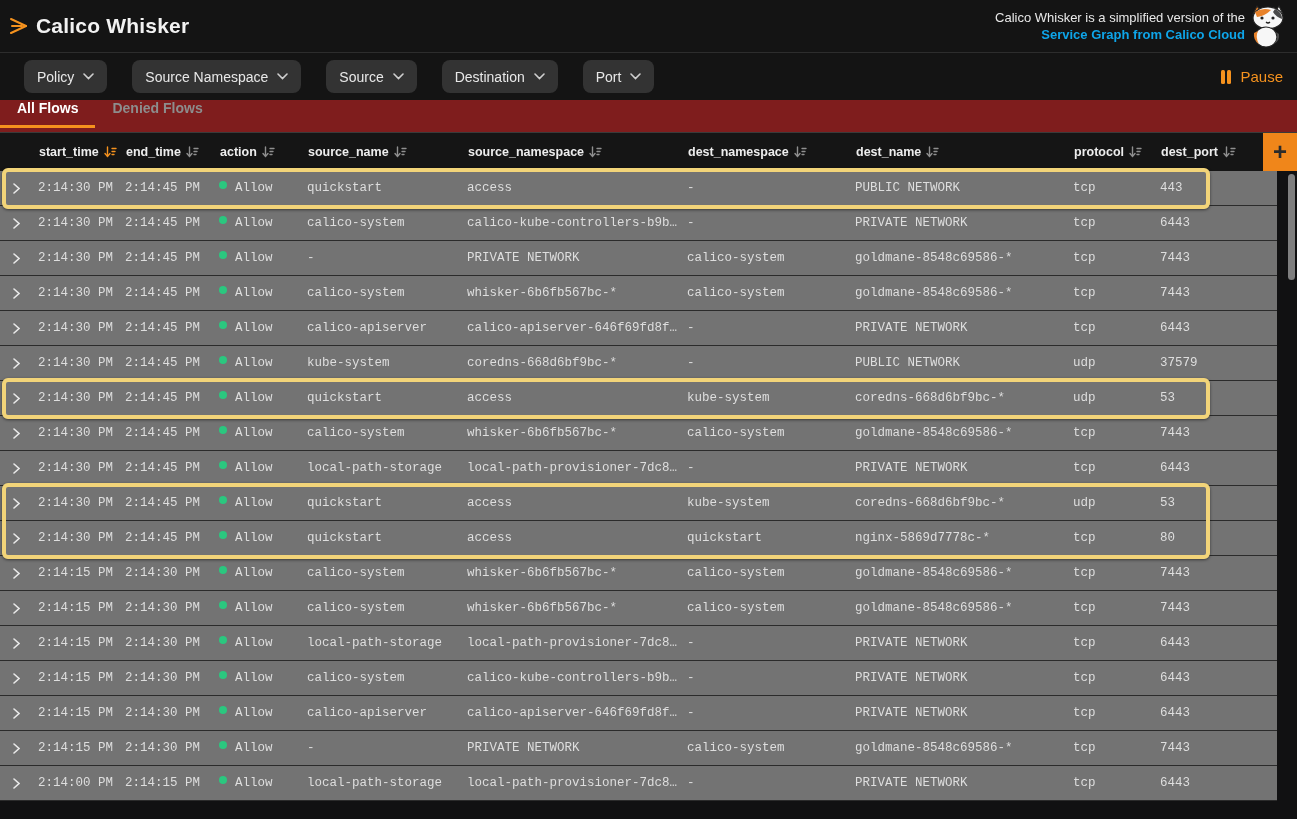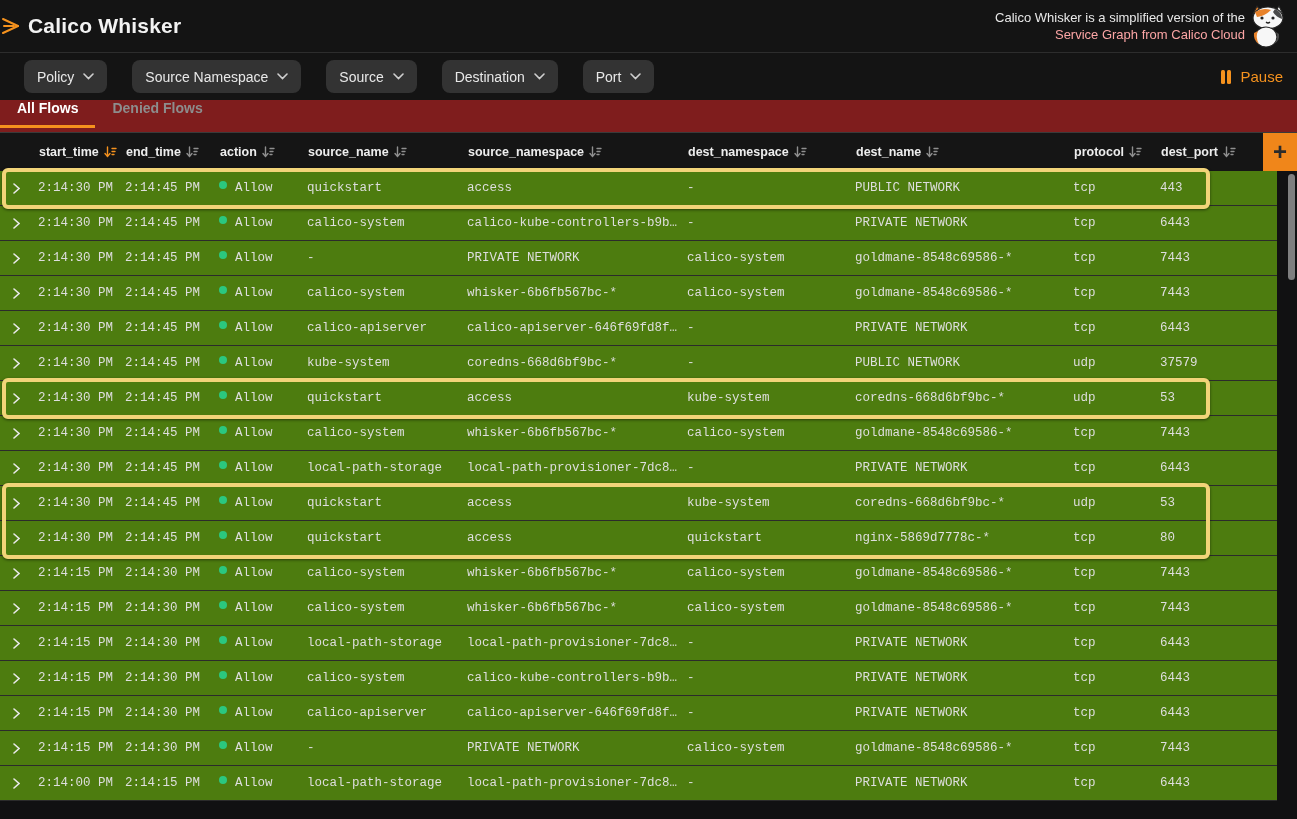--- a/index.html
+++ b/index.html
@@ -2,26 +2,26 @@
 <html><head>
 <meta charset="utf-8">
 <style>
   * { margin:0; padding:0; box-sizing:border-box; }
   html,body { background:#0e0e0e; }
   body { font-family:"Liberation Sans", sans-serif; color:#e6e6e6; }
   .app { position:relative; width:1297px; height:819px; background:#111112; overflow:hidden; }
 
   
   .topbar { height:53px; display:flex; align-items:center; justify-content:space-between;
-            padding:0 10px 0 0; background:#141414; border-bottom:1px solid #2d2d2d; }
+            padding:0 10px 0 8px; background:#141414; border-bottom:1px solid #2d2d2d; }
   .brand { display:flex; align-items:center; gap:6px; }
   .brand-title { font-size:21px; font-weight:bold; color:#f2f2f2; letter-spacing:.2px; }
   .tagline { display:flex; align-items:center; gap:0; }
   .tagline-text { text-align:right; font-size:13px; line-height:17px; color:#e8e8e8; }
-  .tagline-link { color:#fca5a5; font-weight:normal; cursor:pointer; }
+  .tagline-link { color:#0ea5e9; font-weight:bold; cursor:pointer; }
 
   
   .filterbar { height:47px; display:flex; align-items:center; gap:11px; padding:0 14px 0 10px;
                background:#141414; }
   .chip { display:flex; align-items:center; gap:9px; height:33px; padding:0 13px;
           background:#333333; border-radius:8px; color:#e8e8e8; font-size:14px; cursor:pointer;margin-left:14px; }
   .chip svg { display:block; }
   .pause { margin-left:auto; display:flex; align-items:center; gap:8px; color:#f5921e;
            font-size:15px; cursor:pointer; }
 
@@ -40,21 +40,21 @@
           width:1277px; }
   .th { display:flex; align-items:center; gap:5px; font-size:12.5px; font-weight:bold; color:#ededed;
         height:38px; cursor:pointer; padding-left:1px; white-space:nowrap; }
   .sort-icon { flex:0 0 auto; }
   .add-btn { position:absolute; top:0; right:0; width:34px; height:38px; background:#f0861a;
              color:#2b2b2b; font-size:24px; font-weight:bold; display:flex; align-items:center;
              justify-content:center; cursor:pointer; line-height:1; }
 
   
   .tbody { position:relative; height:648px; background:#111112; overflow:visible; }
-  .row { height:35px; background:#4d7c0f; border-bottom:1px solid #2b2b2b; align-items:center;
+  .row { height:35px; background:#737373; border-bottom:1px solid #2b2b2b; align-items:center;
          font-family:"Liberation Mono","DejaVu Sans Mono",monospace; font-size:12.5px; color:#dedede;
          cursor:pointer; }
   .cell { white-space:nowrap; overflow:hidden; padding-right:6px; }
   .expander { display:flex; justify-content:center; align-items:center; color:#e8e8e8; }
   .action-cell { display:flex; gap:8px; }
   .dot { width:8px; height:8px; border-radius:50%; background:#2bc77f; flex:0 0 auto; }
 
   .hl { position:absolute; left:2px; width:1208px; border:4px solid #f2d479; border-radius:6px;
         pointer-events:none; box-shadow:0 1px 3px rgba(0,0,0,.5); }
 

